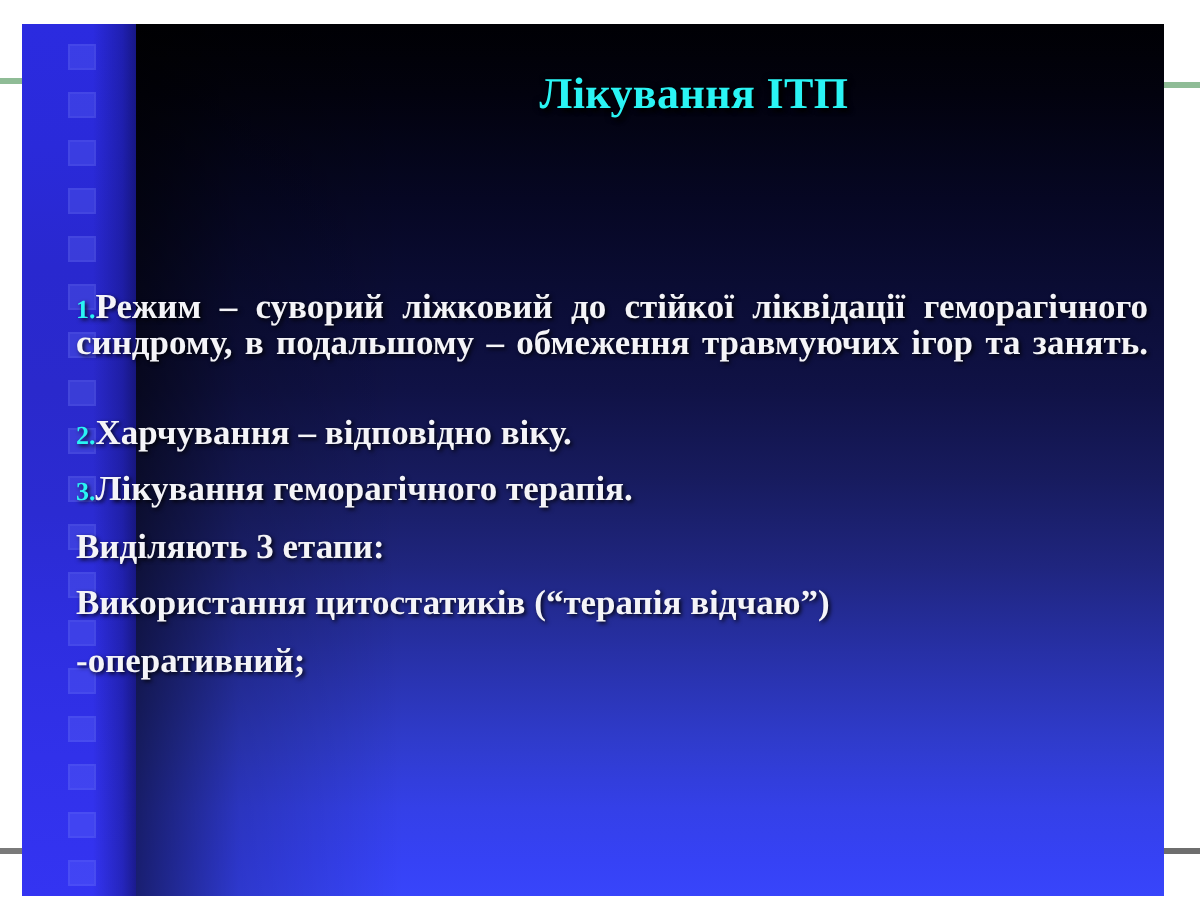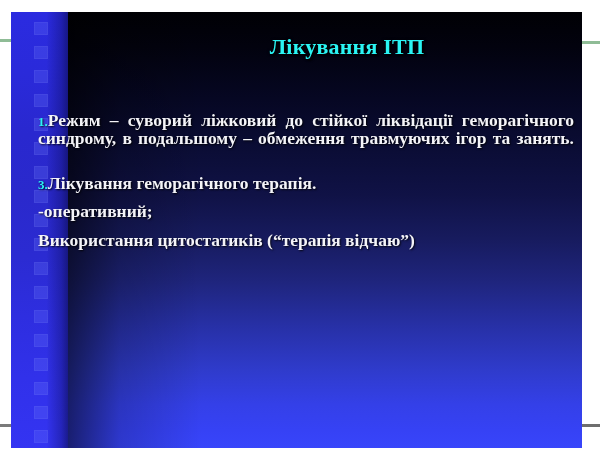--- a/index.html
+++ b/index.html
@@ -138,20 +138,21 @@
   .line {
     position: relative;
     color: #f4f4f8;
     text-shadow: 1px 1px 2px rgba(0,0,0,0.85);
     line-height: 1.0;
   }
   .para {
     text-align: justify;
     text-justify: inter-word;
     margin-bottom: 10px;
+    margin-top: 33px;
   }
   .para:after {
     content: "";
     display: inline-block;
     width: 100%;
   }
   .single {
     margin-bottom: 11px;
     white-space: nowrap;
   }
@@ -202,30 +203,36 @@
     <div id="body-shade"></div>
 
     <div id="title">Лікування ІТП</div>
 
     <div id="content">
 
       <div class="line para">
         <span class="marker">1.</span><span class="txt">Режим – суворий ліжковий до стійкої ліквідації геморагічного синдрому, в подальшому – обмеження травмуючих ігор та занять.</span>
       </div>
 
+      <div class="line single">
+        <span class="marker">2.</span><span class="txt">Харчування – відповідно віку.</span>
+      </div>
 
       <div class="line single">
         <span class="marker">3.</span><span class="txt">Лікування геморагічного терапія.</span>
       </div>
 
-
+      <div class="line single">
+        <span class="txt">Виділяють 3 етапи:</span>
+      </div>
+
+
+      <div class="line single">
+        <span class="txt">Використання цитостатиків (“терапія відчаю”)</span>
+      </div>
 
       <div class="line single">
         <span class="txt">-оперативний;</span>
-      </div>
-
-      <div class="line single">
-        <span class="txt">Використання цитостатиків (“терапія відчаю”)</span>
       </div>
 
     </div>
   </div>
 </div>
 
 </body></html>

